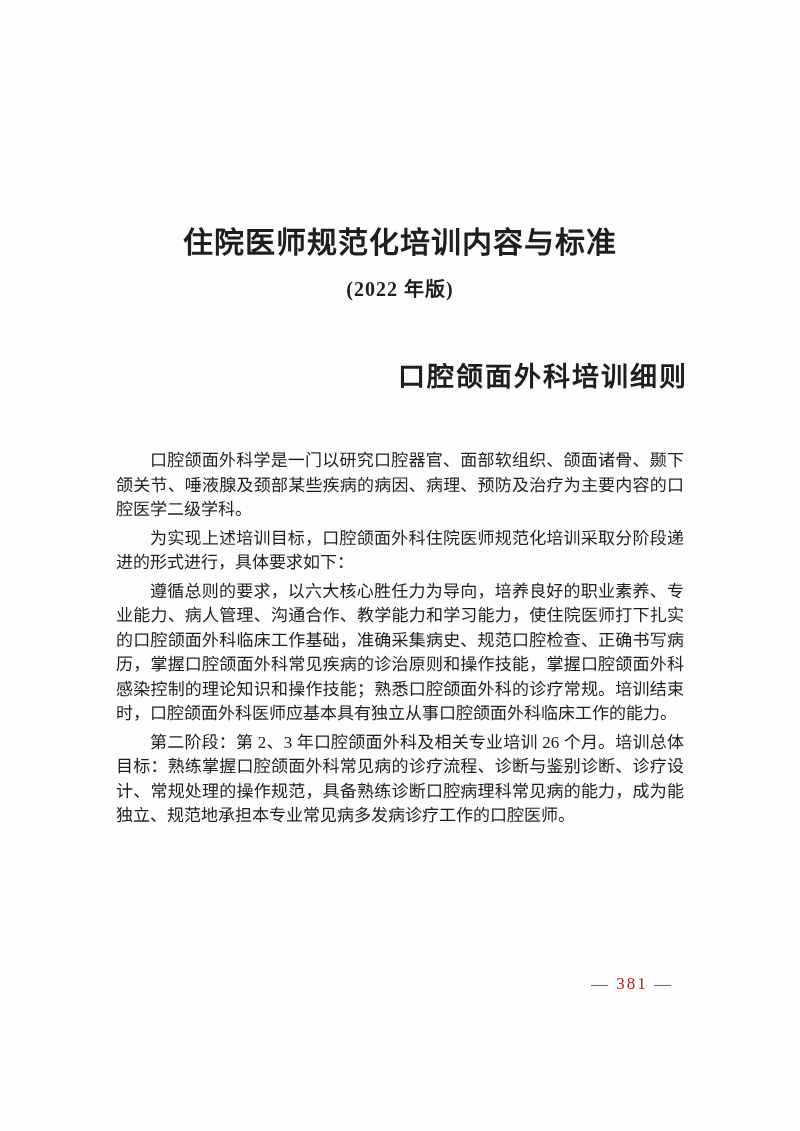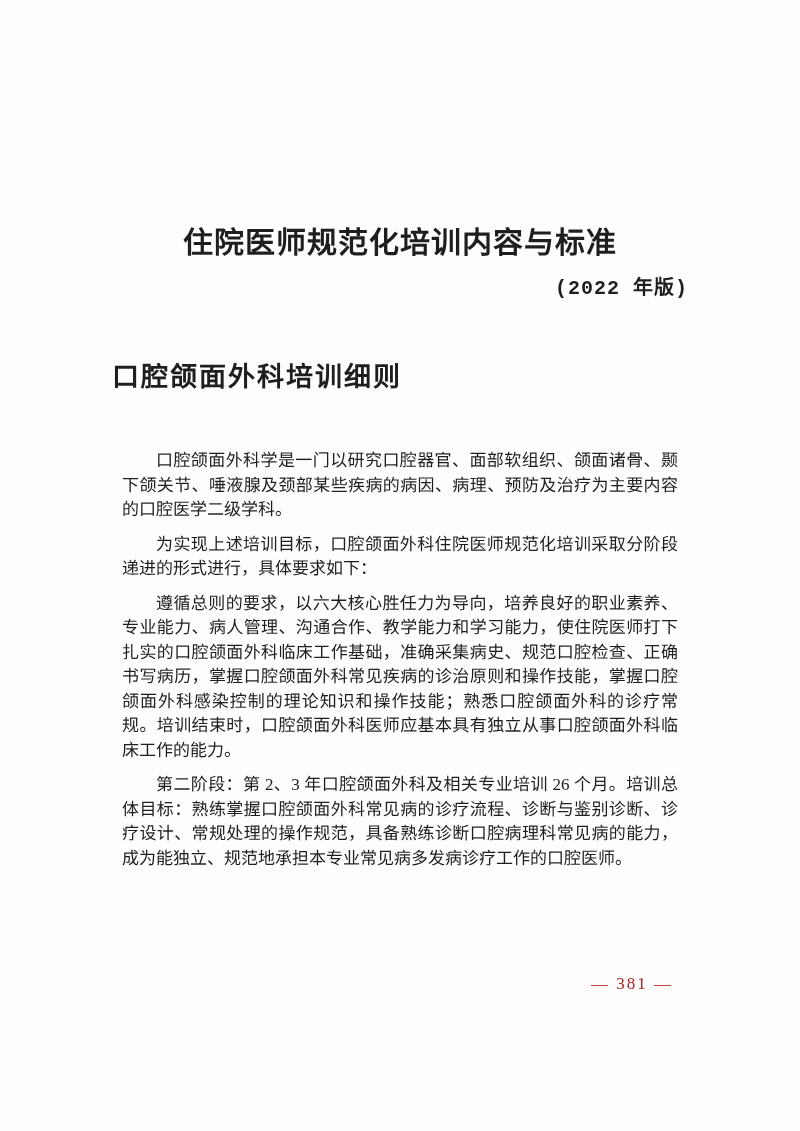--- a/index.html
+++ b/index.html
@@ -23,45 +23,45 @@
     margin: 0;
     text-align: center;
     font-size: 30px;
     line-height: 36px;
     font-weight: 700;
     letter-spacing: 1px;
     font-family: "Liberation Serif", serif;
   }
   .edition {
     margin-top: 13px;
-    text-align: right;
+    text-align: center;
     font-size: 20px;
     line-height: 30px;
     font-weight: 600;
     letter-spacing: 1px;
-    font-family: Liberation Mono, monospace;
+    font-family: Liberation Serif, serif;
   }
   .chapter-title {
     margin: 56px 0 0 0;
-    text-align: left;
+    text-align: right;
     font-size: 27px;
     line-height: 34px;
     font-weight: 700;
     letter-spacing: 2px;
     font-family: "Liberation Sans", sans-serif;
   }
   .body-text {
     margin-top: 55px;
     font-size: 17px;
     line-height: 24.5px;
     text-align: justify;
     text-justify: inter-ideograph;
   }
   .body-text p {
-    margin: 10px;
+    margin: 4px;
     padding: 0;
     text-indent: 2em;
   }
   .section-heading {
     margin: 13px 0 12px 0;
     font-size: 19px;
     line-height: 25px;
     font-weight: 700;
     text-indent: 34px;
     font-family: "Liberation Sans", sans-serif;

